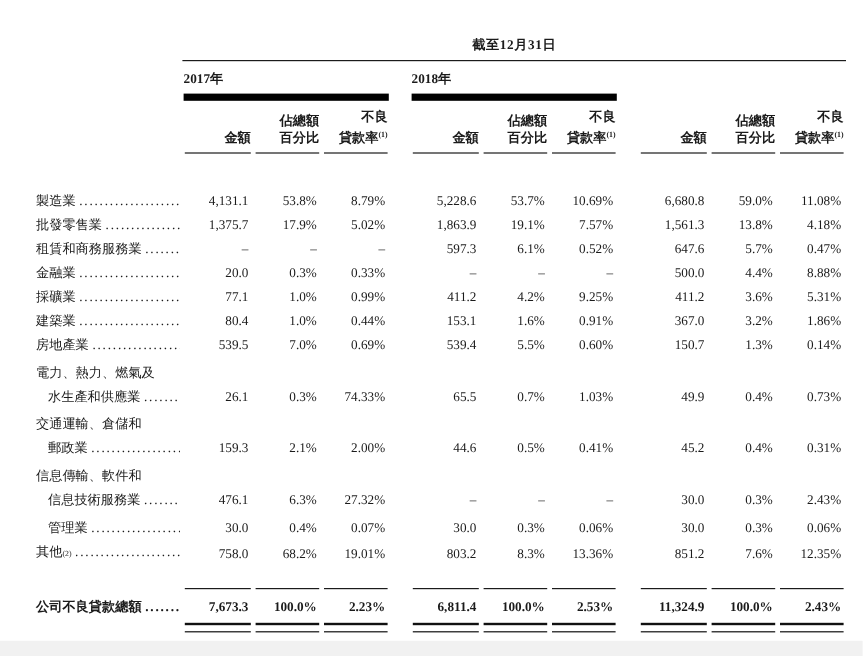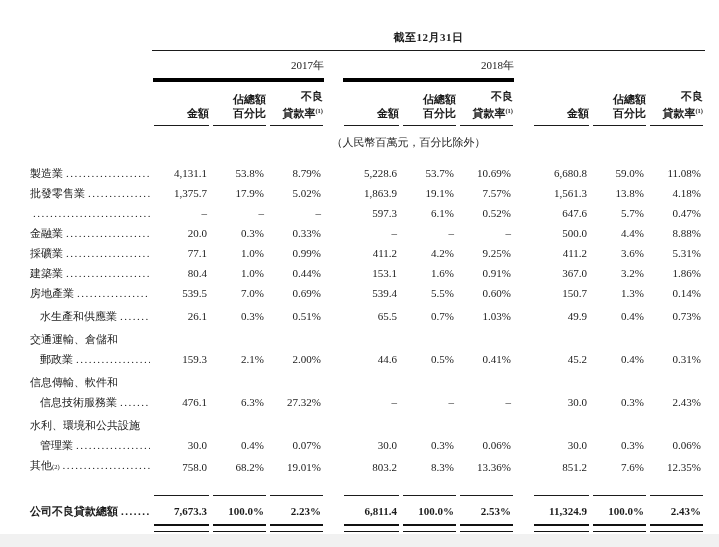--- a/index.html
+++ b/index.html
@@ -12,29 +12,29 @@
     display:grid;
     grid-template-columns:122px 59px 57px 57px 17px 59px 57px 57px 17px 59px 57px 57px;
   }
   .full{grid-column:2/13;text-align:center;}
   .g1{grid-column:2/5;} .g2{grid-column:6/9;} .g3{grid-column:10/13;}
   .vc0{grid-column:2;} .vc1{grid-column:3;} .vc2{grid-column:4;}
   .vc3{grid-column:6;} .vc4{grid-column:7;} .vc5{grid-column:8;}
   .vc6{grid-column:10;} .vc7{grid-column:11;} .vc8{grid-column:12;}
   .h-title{font-weight:bold;padding-bottom:4px;letter-spacing:0.5px;margin-top:20px;}
   .h-rule{border-bottom:1.5px solid #1b1b1b;height:1px;}
-  .year-cell{text-align:right;font-weight:normal;padding:7px 0 5px;border-bottom:4px solid #000000;margin:0 1px;}
+  .year-cell{text-align:left;font-weight:bold;padding:7px 0 5px;border-bottom:6px solid #000000;margin:0 1px;}
   .sub-cell{
     display:flex;flex-direction:column;justify-content:flex-end;align-items:flex-end;
     font-weight:bold;border-bottom:1px solid #1b1b1b;padding:8px 0 5px;margin:0 2px;
     line-height:13.5px;text-align:center;
   }
   .sup{font-size:6.5px;vertical-align:4px;letter-spacing:0;}
   .h-note{padding:9px 0 1px;transform:translateX(-20px);}
-  .tbody{margin-top:12px;}
+  .tbody{margin-top:30px;}
   .trow{align-items:end;line-height:20px;}
   .trow.multi{margin-top:3px;}
   .label-cell{grid-column:1;}
   .label-line{display:flex;align-items:baseline;white-space:nowrap;}
   .label-line.cont{padding-left:10px;}
   .leader{flex:1;overflow:hidden;white-space:nowrap;letter-spacing:1.5px;margin:0 2px 0 3px;}
   .val-cell{text-align:right;padding-right:4px;white-space:nowrap;}
   .trow.total{margin-top:18px;font-weight:bold;}
   .trow.total .val-cell{border-top:1px solid #1b1b1b;margin:0 2px;padding-top:5px;padding-right:2px;}
   .dblrow{margin-top:3px;}
@@ -85,23 +85,20 @@
         </div>
       <div class="sub-cell vc7">
           <span>佔總額</span>
           <span>百分比</span>
         </div>
       <div class="sub-cell vc8">
           <span>不良</span>
           <span><span>貸款率</span><span class="sup">(1)</span></span>
         </div>
     </div>
-    <div class="grid">
-      <div class="full h-note">（人民幣百萬元，百分比除外）</div>
-    </div>
   </div>
 
   <div class="tbody" id="tbody">
       <div class="grid trow">
         <div class="label-cell">
           <div class="label-line">
             <span>製造業</span>
             <span class="leader">..........................................................</span>
           </div>
         </div>
@@ -128,20 +125,21 @@
         <div class="val-cell vc3">1,863.9</div>
         <div class="val-cell vc4">19.1%</div>
         <div class="val-cell vc5">7.57%</div>
         <div class="val-cell vc6">1,561.3</div>
         <div class="val-cell vc7">13.8%</div>
         <div class="val-cell vc8">4.18%</div>
       </div>
       <div class="grid trow">
         <div class="label-cell">
           <div class="label-line">
+            <span>租賃和商務服務業</span>
             <span class="leader">..........................................................</span>
           </div>
         </div>
         <div class="val-cell vc0">–</div>
         <div class="val-cell vc1">–</div>
         <div class="val-cell vc2">–</div>
         <div class="val-cell vc3">597.3</div>
         <div class="val-cell vc4">6.1%</div>
         <div class="val-cell vc5">0.52%</div>
         <div class="val-cell vc6">647.6</div>
@@ -211,28 +209,31 @@
         <div class="val-cell vc2">0.69%</div>
         <div class="val-cell vc3">539.4</div>
         <div class="val-cell vc4">5.5%</div>
         <div class="val-cell vc5">0.60%</div>
         <div class="val-cell vc6">150.7</div>
         <div class="val-cell vc7">1.3%</div>
         <div class="val-cell vc8">0.14%</div>
       </div>
       <div class="grid trow multi">
         <div class="label-cell">
+          <div class="label-line">
+            <span>電力、熱力、燃氣及</span>
+          </div>
           <div class="label-line cont">
             <span>水生產和供應業</span>
             <span class="leader">..........................................................</span>
           </div>
         </div>
         <div class="val-cell vc0">26.1</div>
         <div class="val-cell vc1">0.3%</div>
-        <div class="val-cell vc2">0.51%</div>
+        <div class="val-cell vc2">74.33%</div>
         <div class="val-cell vc3">65.5</div>
         <div class="val-cell vc4">0.7%</div>
         <div class="val-cell vc5">1.03%</div>
         <div class="val-cell vc6">49.9</div>
         <div class="val-cell vc7">0.4%</div>
         <div class="val-cell vc8">0.73%</div>
       </div>
       <div class="grid trow multi">
         <div class="label-cell">
           <div class="label-line">
@@ -268,23 +269,20 @@
         <div class="val-cell vc2">27.32%</div>
         <div class="val-cell vc3">–</div>
         <div class="val-cell vc4">–</div>
         <div class="val-cell vc5">–</div>
         <div class="val-cell vc6">30.0</div>
         <div class="val-cell vc7">0.3%</div>
         <div class="val-cell vc8">2.43%</div>
       </div>
       <div class="grid trow multi">
         <div class="label-cell">
-          <div class="label-line">
-            <span>水利、環境和公共設施</span>
-          </div>
           <div class="label-line cont">
             <span>管理業</span>
             <span class="leader">..........................................................</span>
           </div>
         </div>
         <div class="val-cell vc0">30.0</div>
         <div class="val-cell vc1">0.4%</div>
         <div class="val-cell vc2">0.07%</div>
         <div class="val-cell vc3">30.0</div>
         <div class="val-cell vc4">0.3%</div>

